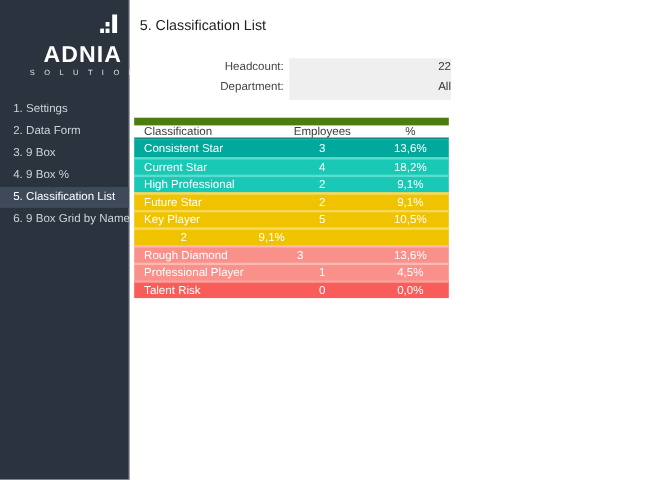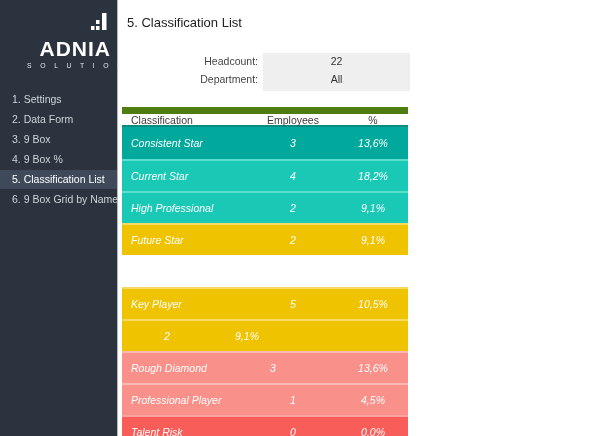--- a/index.html
+++ b/index.html
@@ -32,33 +32,33 @@
   .menu-item.active { background:#3e4a59; color:#ffffff; }
   
   .main { position:absolute; left:119px; top:0; right:0; bottom:0; background:#fff; }
   .page-title { position:absolute; left:8px; top:15px; font-size:13px; color:#222; }
   .field-label {
     position:absolute; left:0; width:139px; text-align:right;
     font-size:10.5px; color:#454545; line-height:16px;
   }
   .field-value {
     position:absolute; left:144px; width:147px; height:20px; line-height:16px;
-    background:#efefef; text-align:center; font-size:10.5px; color:#333;
+    background:#efefef; text-align:right; font-size:10.5px; color:#333;
   }
   .fr1 { top:53px; } .fr2 { top:71px; }
   
   .table { position:absolute; left:3px; top:107px; width:286px; }
   .thead {
     display:flex; height:20px; align-items:center;
     border-top:7px solid #4d7c0f; border-bottom:2px solid #0a8a80;
     font-size:10.5px; color:#3b3b3b;
   }
   .trow {
-    display:flex; height:32px; align-items:center;
-    font-size:10.5px; color:#ffffff;font-style:italic;
+    display:flex; height:16px; align-items:center;
+    font-size:10.5px; color:#ffffff;
   }
   .c1 { flex:1 1 auto; text-align:left; padding-left:9px; white-space:nowrap; }
   .c2 { flex:0 0 90px; text-align:center; }
   .c3 { flex:0 0 70px; text-align:center; }
 </style>
 </head>
 <body>
 
 <div class="sidebar">
   <div class="logo">
@@ -114,21 +114,21 @@
         <div class="trow" style="background: rgb(25, 201, 182); border-top: 2px solid rgb(92, 220, 205);">
           <span class="c1">High Professional</span>
           <span class="c2">2</span>
           <span class="c3">9,1%</span>
         </div>
         <div class="trow" style="background: rgb(240, 195, 0); border-top: 2px solid rgb(246, 217, 94);">
           <span class="c1">Future Star</span>
           <span class="c2">2</span>
           <span class="c3">9,1%</span>
         </div>
-        <div class="trow" style="background: rgb(240, 195, 0); border-top: 2px solid rgb(246, 217, 94); margin-top: 32px;">
+        <div class="trow" style="background: rgb(240, 195, 0); border-top: 2px solid rgb(246, 217, 94);">
           <span class="c1">Key Player</span>
           <span class="c2">5</span>
           <span class="c3">10,5%</span>
         </div>
         <div class="trow" style="background: rgb(240, 195, 0); border-top: 2px solid rgb(246, 217, 94);">
           <span class="c2">2</span>
           <span class="c3">9,1%</span>
         </div>
         <div class="trow" style="background: rgb(249, 144, 138); border-top: 2px solid rgb(252, 184, 179); gap: 20px;">
           <span class="c1">Rough Diamond</span>

